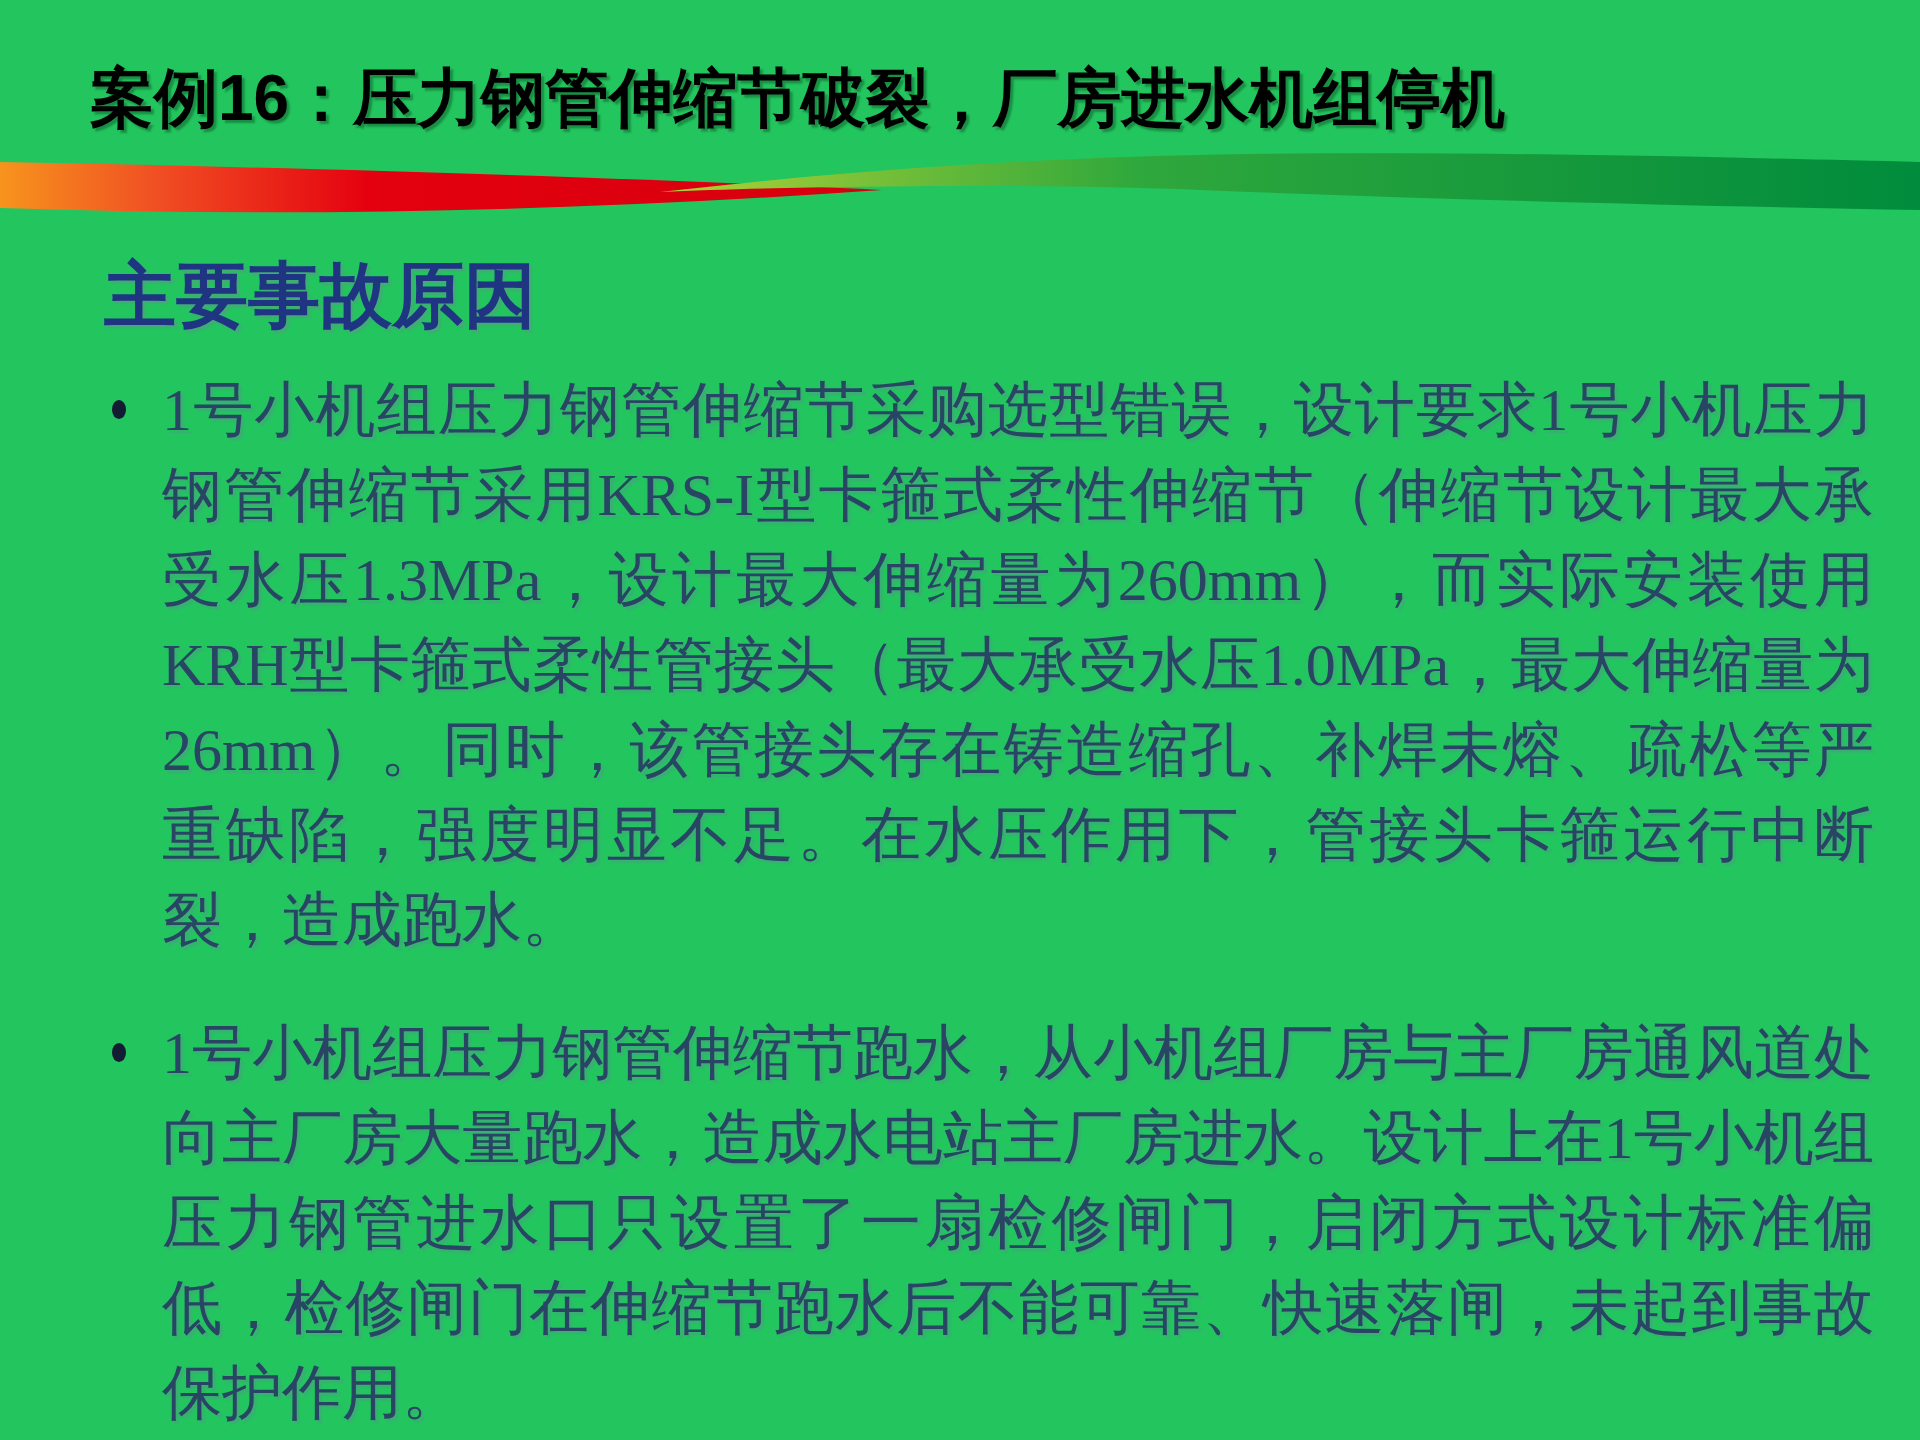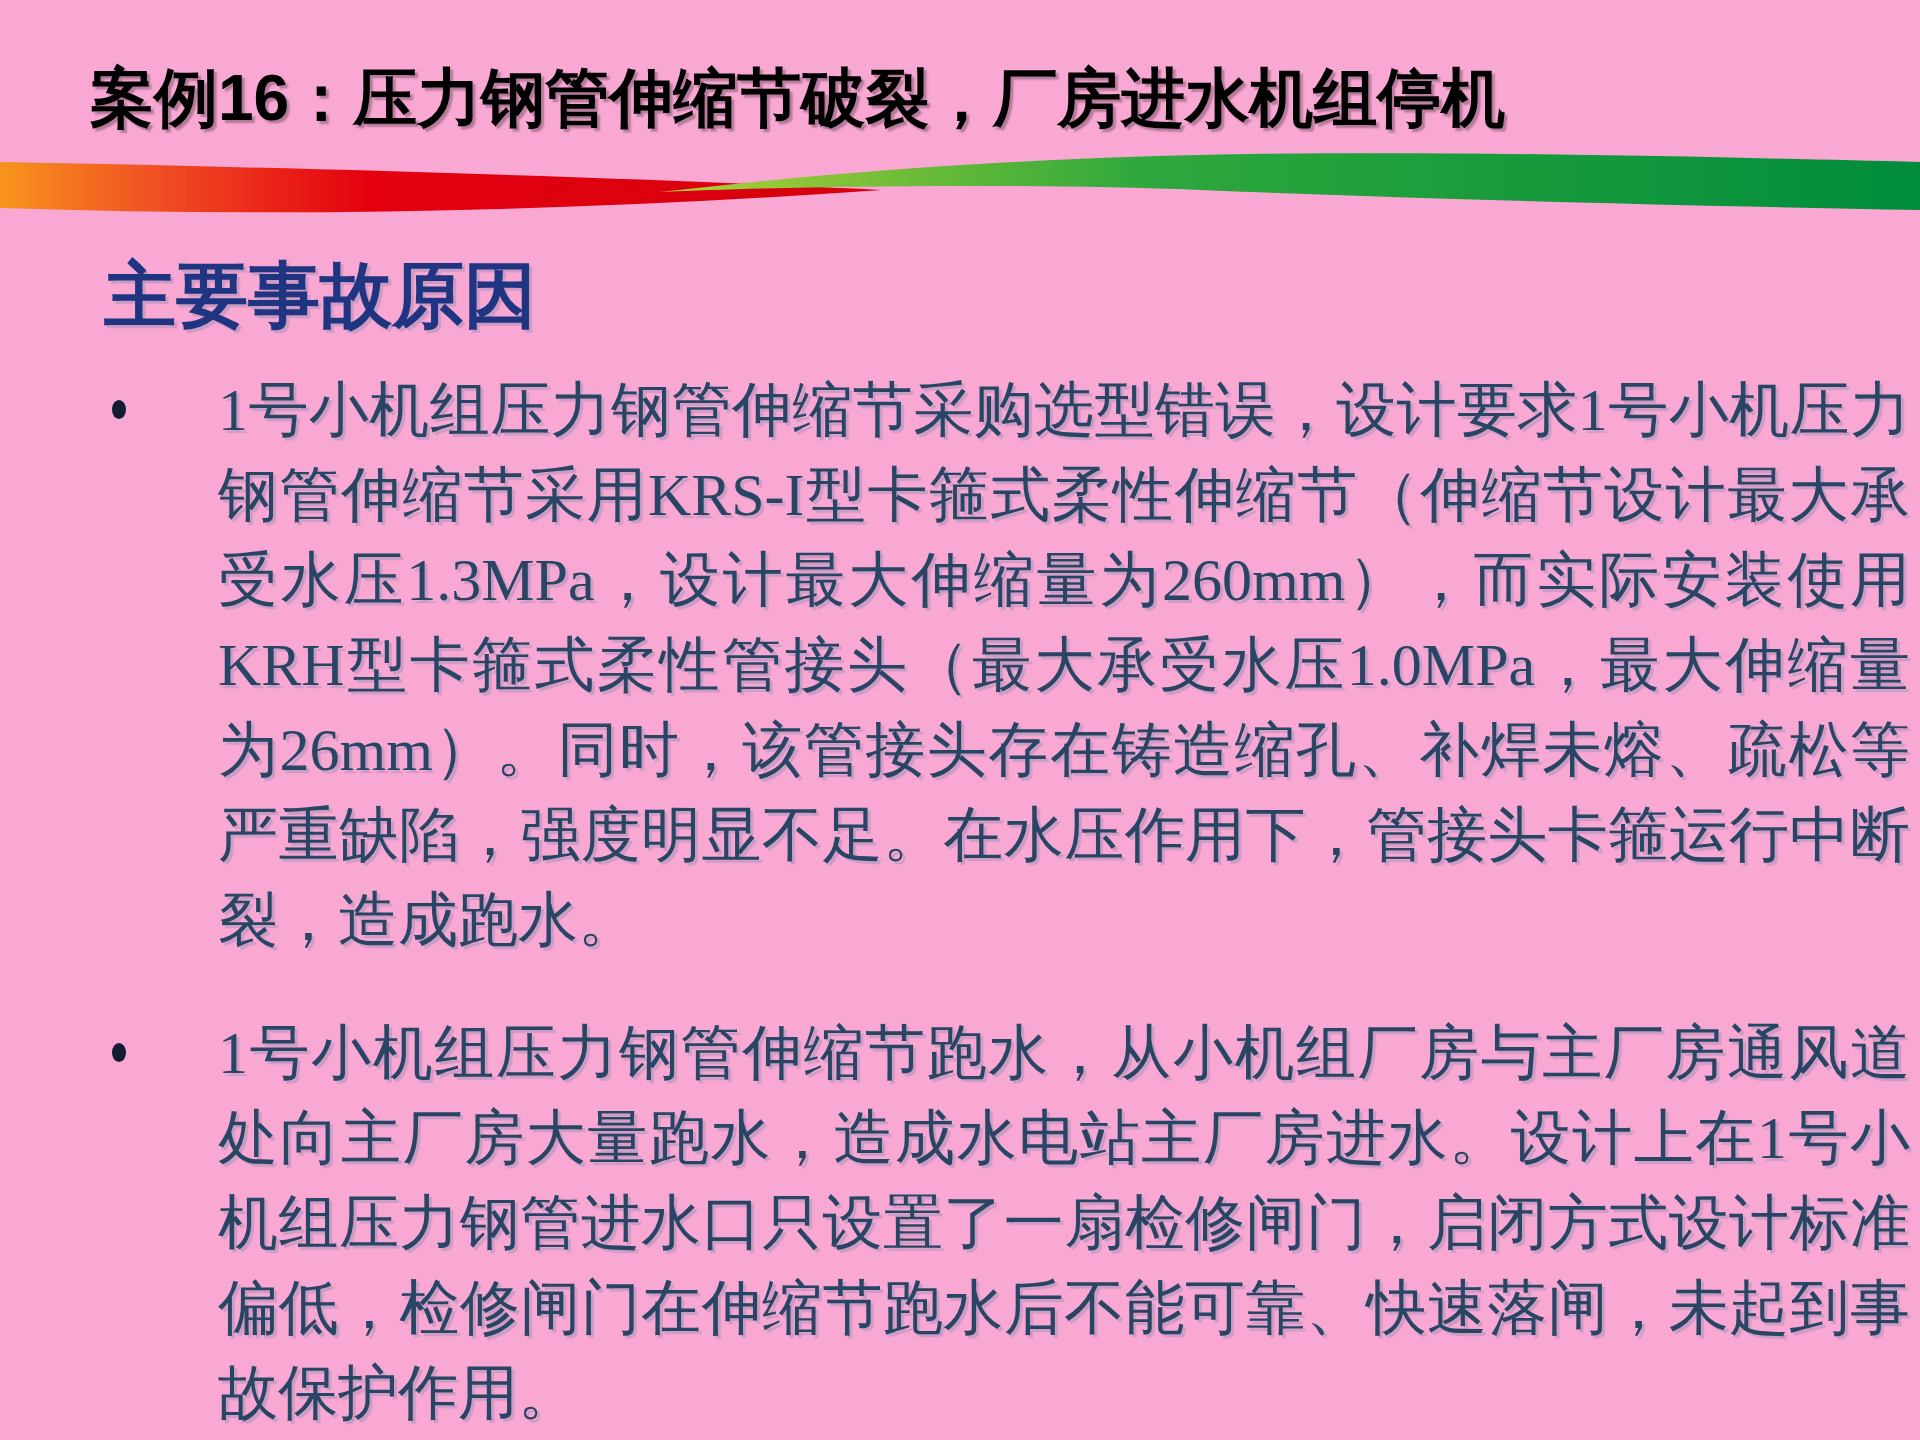--- a/index.html
+++ b/index.html
@@ -4,21 +4,21 @@
 <style>
   html, body {
     margin: 0;
     padding: 0;
     background: #ffffff;
   }
   .slide {
     position: relative;
     width: 1920px;
     height: 1440px;
-    background: #f9a8d4;
+    background: #22c55e;
     overflow: hidden;
   }
   .slide-title {
     position: absolute;
     left: 90px;
     top: 60px;
     font-family: "Liberation Sans", "DejaVu Sans", sans-serif;
     font-weight: 600;
     font-size: 64px;
     line-height: 76px;
@@ -63,21 +63,21 @@
   .bullet-dot {
     flex: 0 0 auto;
     width: 14px;
     height: 19px;
     margin-top: 32px;
     margin-left: 2px;
     border-radius: 50%;
     background: #141c33;
   }
   .bullet-text {
-    margin-left: 92px;
+    margin-left: 36px;
     width: 1712px;
     font-family: "Liberation Serif", "DejaVu Serif", serif;
     font-size: 60px;
     line-height: 85px;
     color: #284663;
     text-align: justify;
     text-justify: inter-ideograph;
     text-shadow: 3px 3px 1px rgba(110,130,165,0.32);
   }
 </style>

